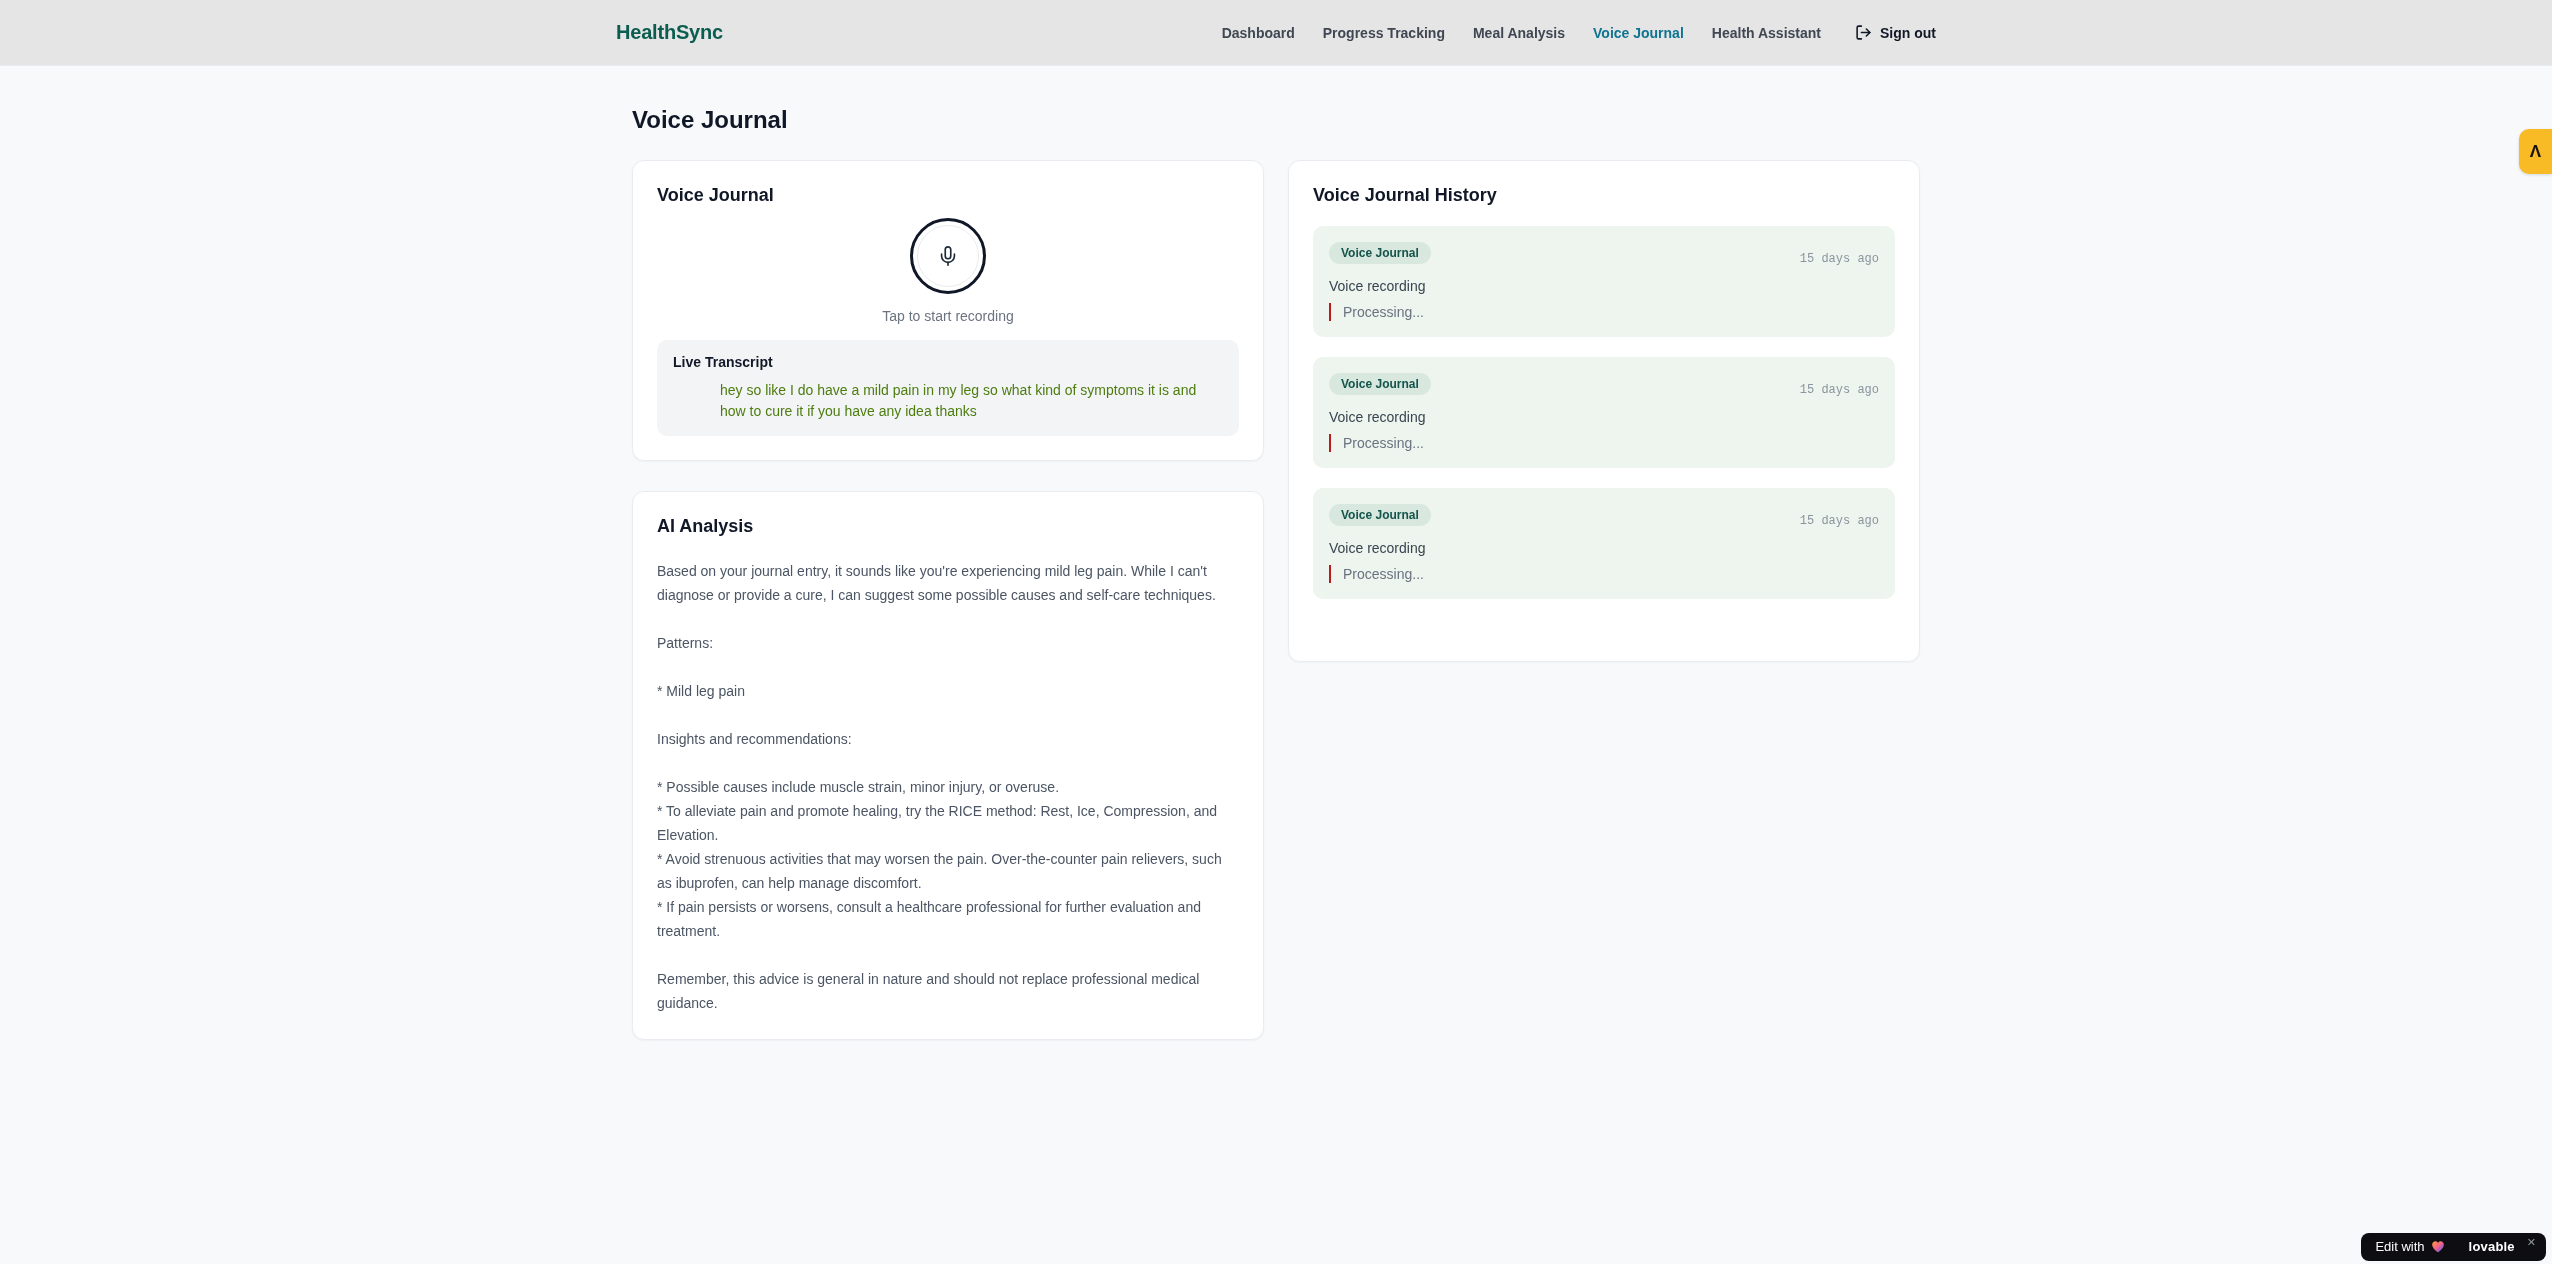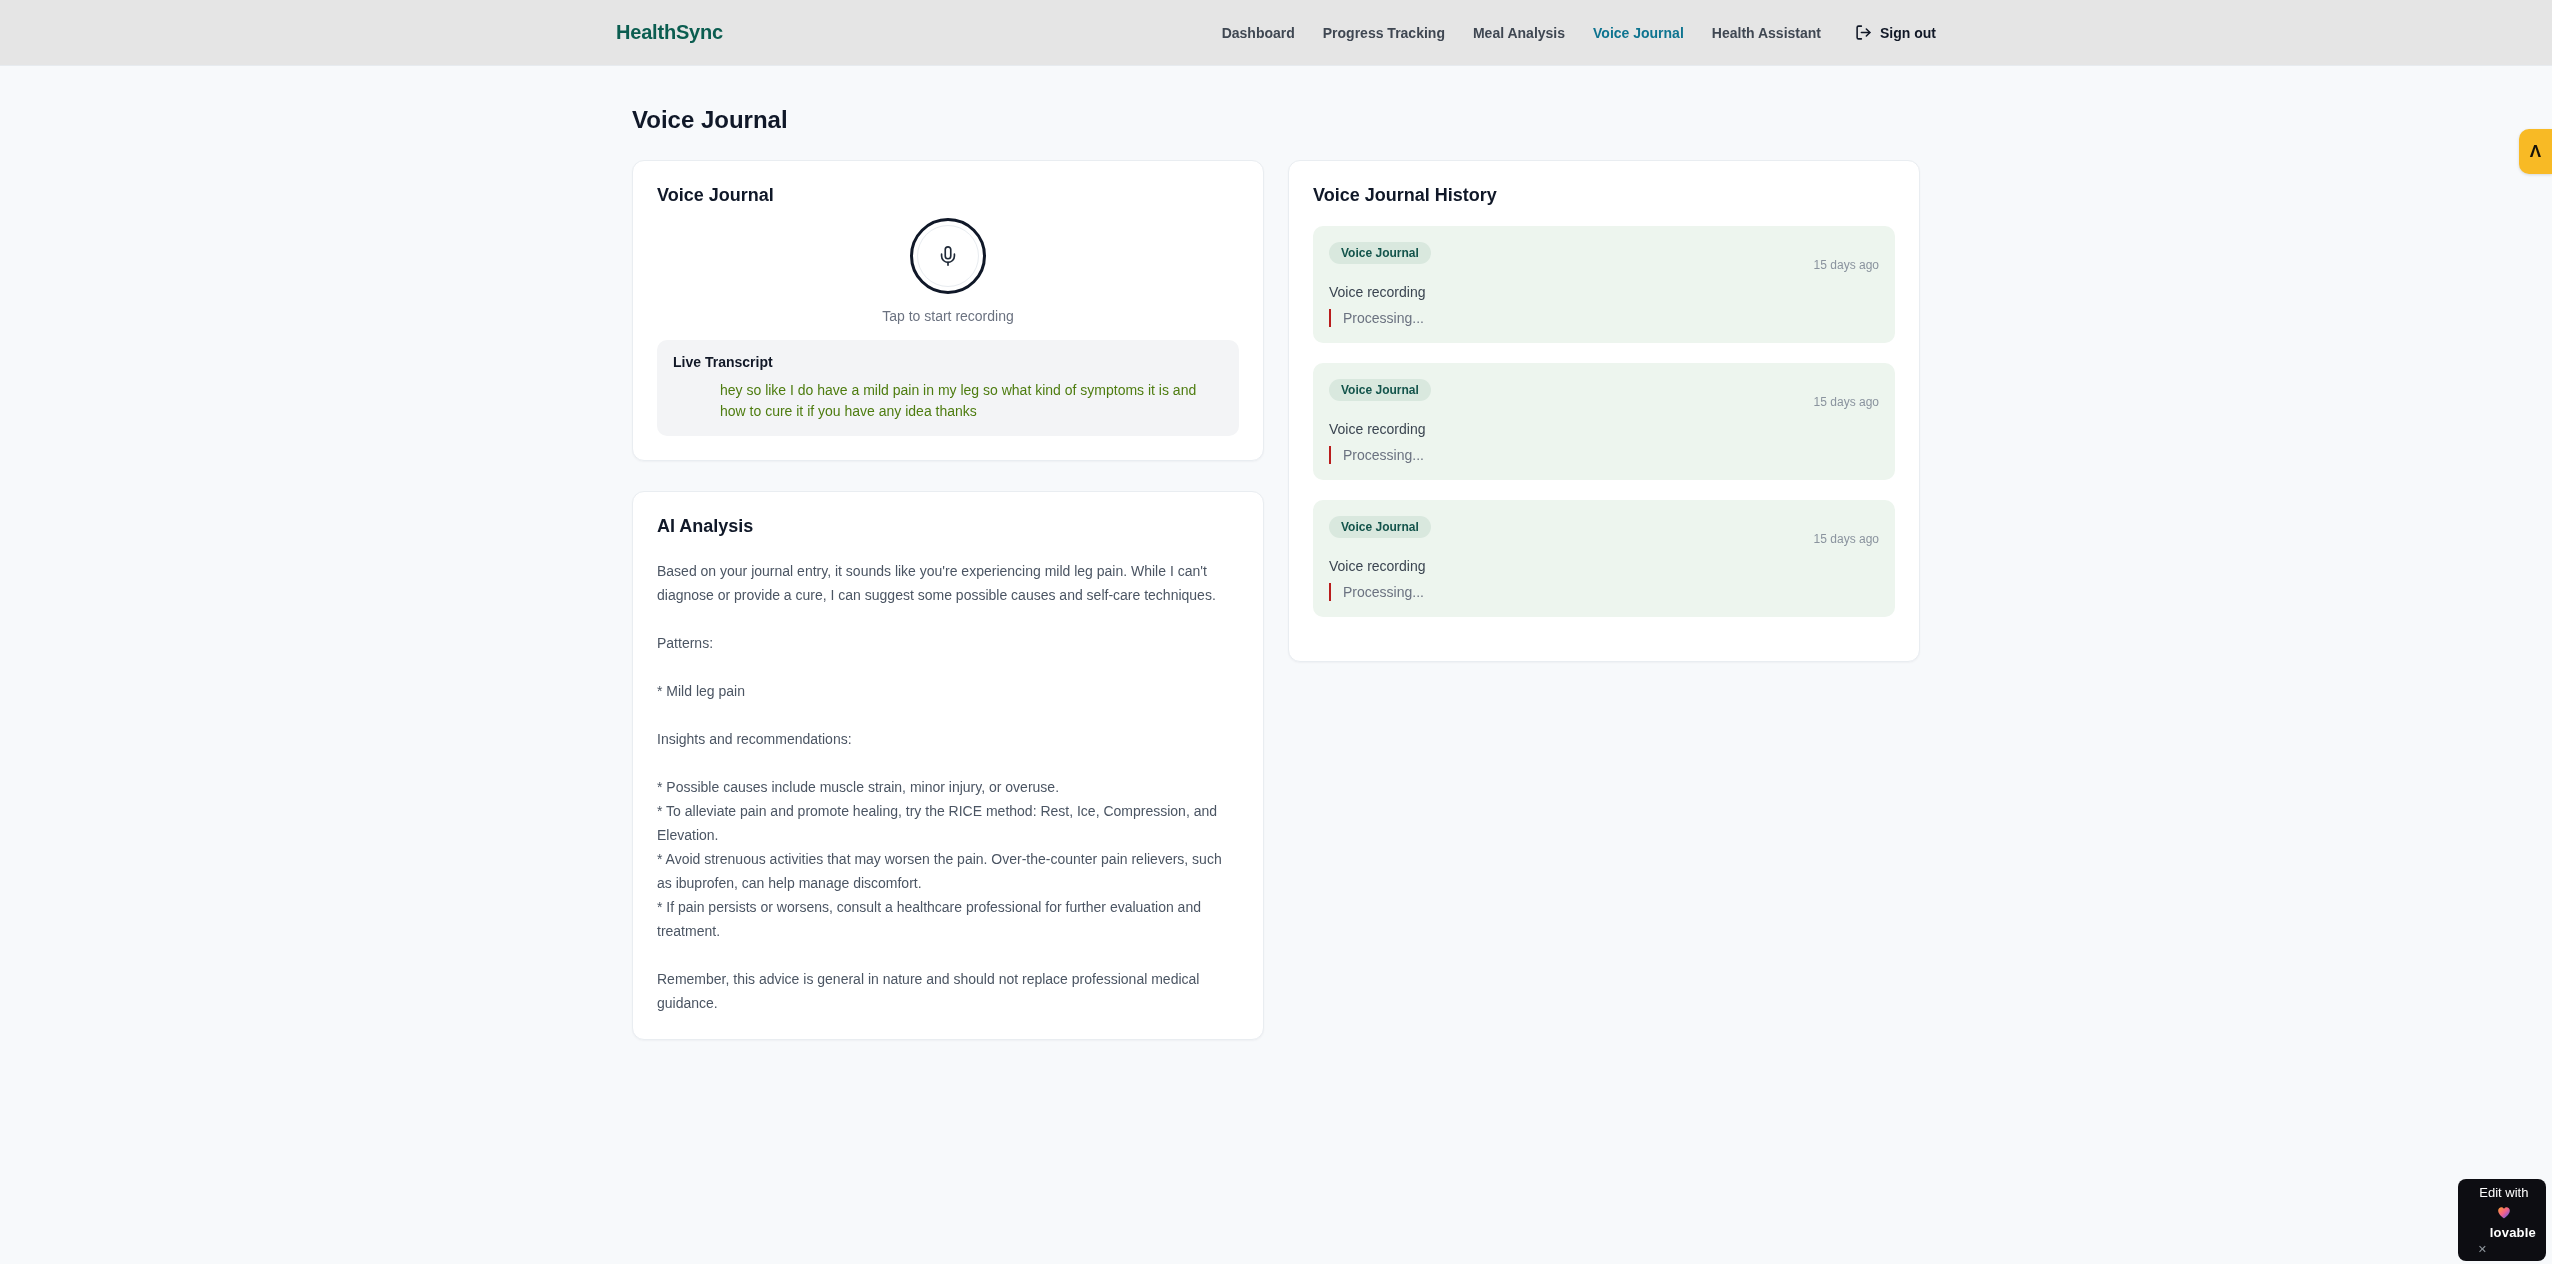--- a/index.html
+++ b/index.html
@@ -78,40 +78,40 @@
   .history-card { min-height: 502px; }
   .entry {
     background: #edf5ee; border-radius: 10px; padding: 16px;
     margin-top: 20px; cursor: pointer;
   }
   .entry-head { display: flex; justify-content: space-between; align-items: flex-start; }
   .chip {
     background: #d9e8de; color: #13544b; font-size: 12px; font-weight: 700;
     padding: 4px 12px; border-radius: 999px; line-height: 14px;
   }
-  .time { font-size: 12px; color: #8a939e; margin-top: 16px; }
+  .time { font-size: 12px; color: #8a939e; margin-top: 10px; font-family: Liberation Mono, monospace; }
   .entry-label { font-size: 14px; color: #3a4450; margin-top: 12px; }
   .entry-status {
     margin-top: 9px; border-left: 2px solid #b91c1c; padding-left: 12px;
     color: #6b7280; font-size: 14px; line-height: 18px;
   }
 
   
   .preview-badge {
     position: fixed; right: 0; top: 129px; width: 33px; height: 45px;
     background: #f8ba25; border-radius: 10px 0 0 10px;
     display: flex; align-items: center; justify-content: center;
     font-size: 17px; font-weight: 800; color: #17130a; cursor: pointer;
     box-shadow: 0 1px 3px rgba(16,24,40,.15);
   }
   .lovable-badge {
     position: fixed; right: 6px; bottom: 3px;
     background: #0d0d12; color: #fff; border-radius: 8px;
     padding: 6px 10px 7px 14px; font-size: 13px;
-    display: flex; align-items: center; gap: 6px; cursor: pointer; flex-direction: column;
+    display: flex; align-items: center; gap: 6px; cursor: pointer;
   }
   .lovable-badge .wordmark { font-weight: 800; letter-spacing: .2px; margin-left: 18px; }
   .lovable-badge .close {
     color: #8e959c; font-size: 11px; line-height: 10px;
     align-self: flex-start; margin: -2px 0 0 6px; cursor: pointer;
   }
   .heart { display: block; }
 </style>
 </head>
 <body>

